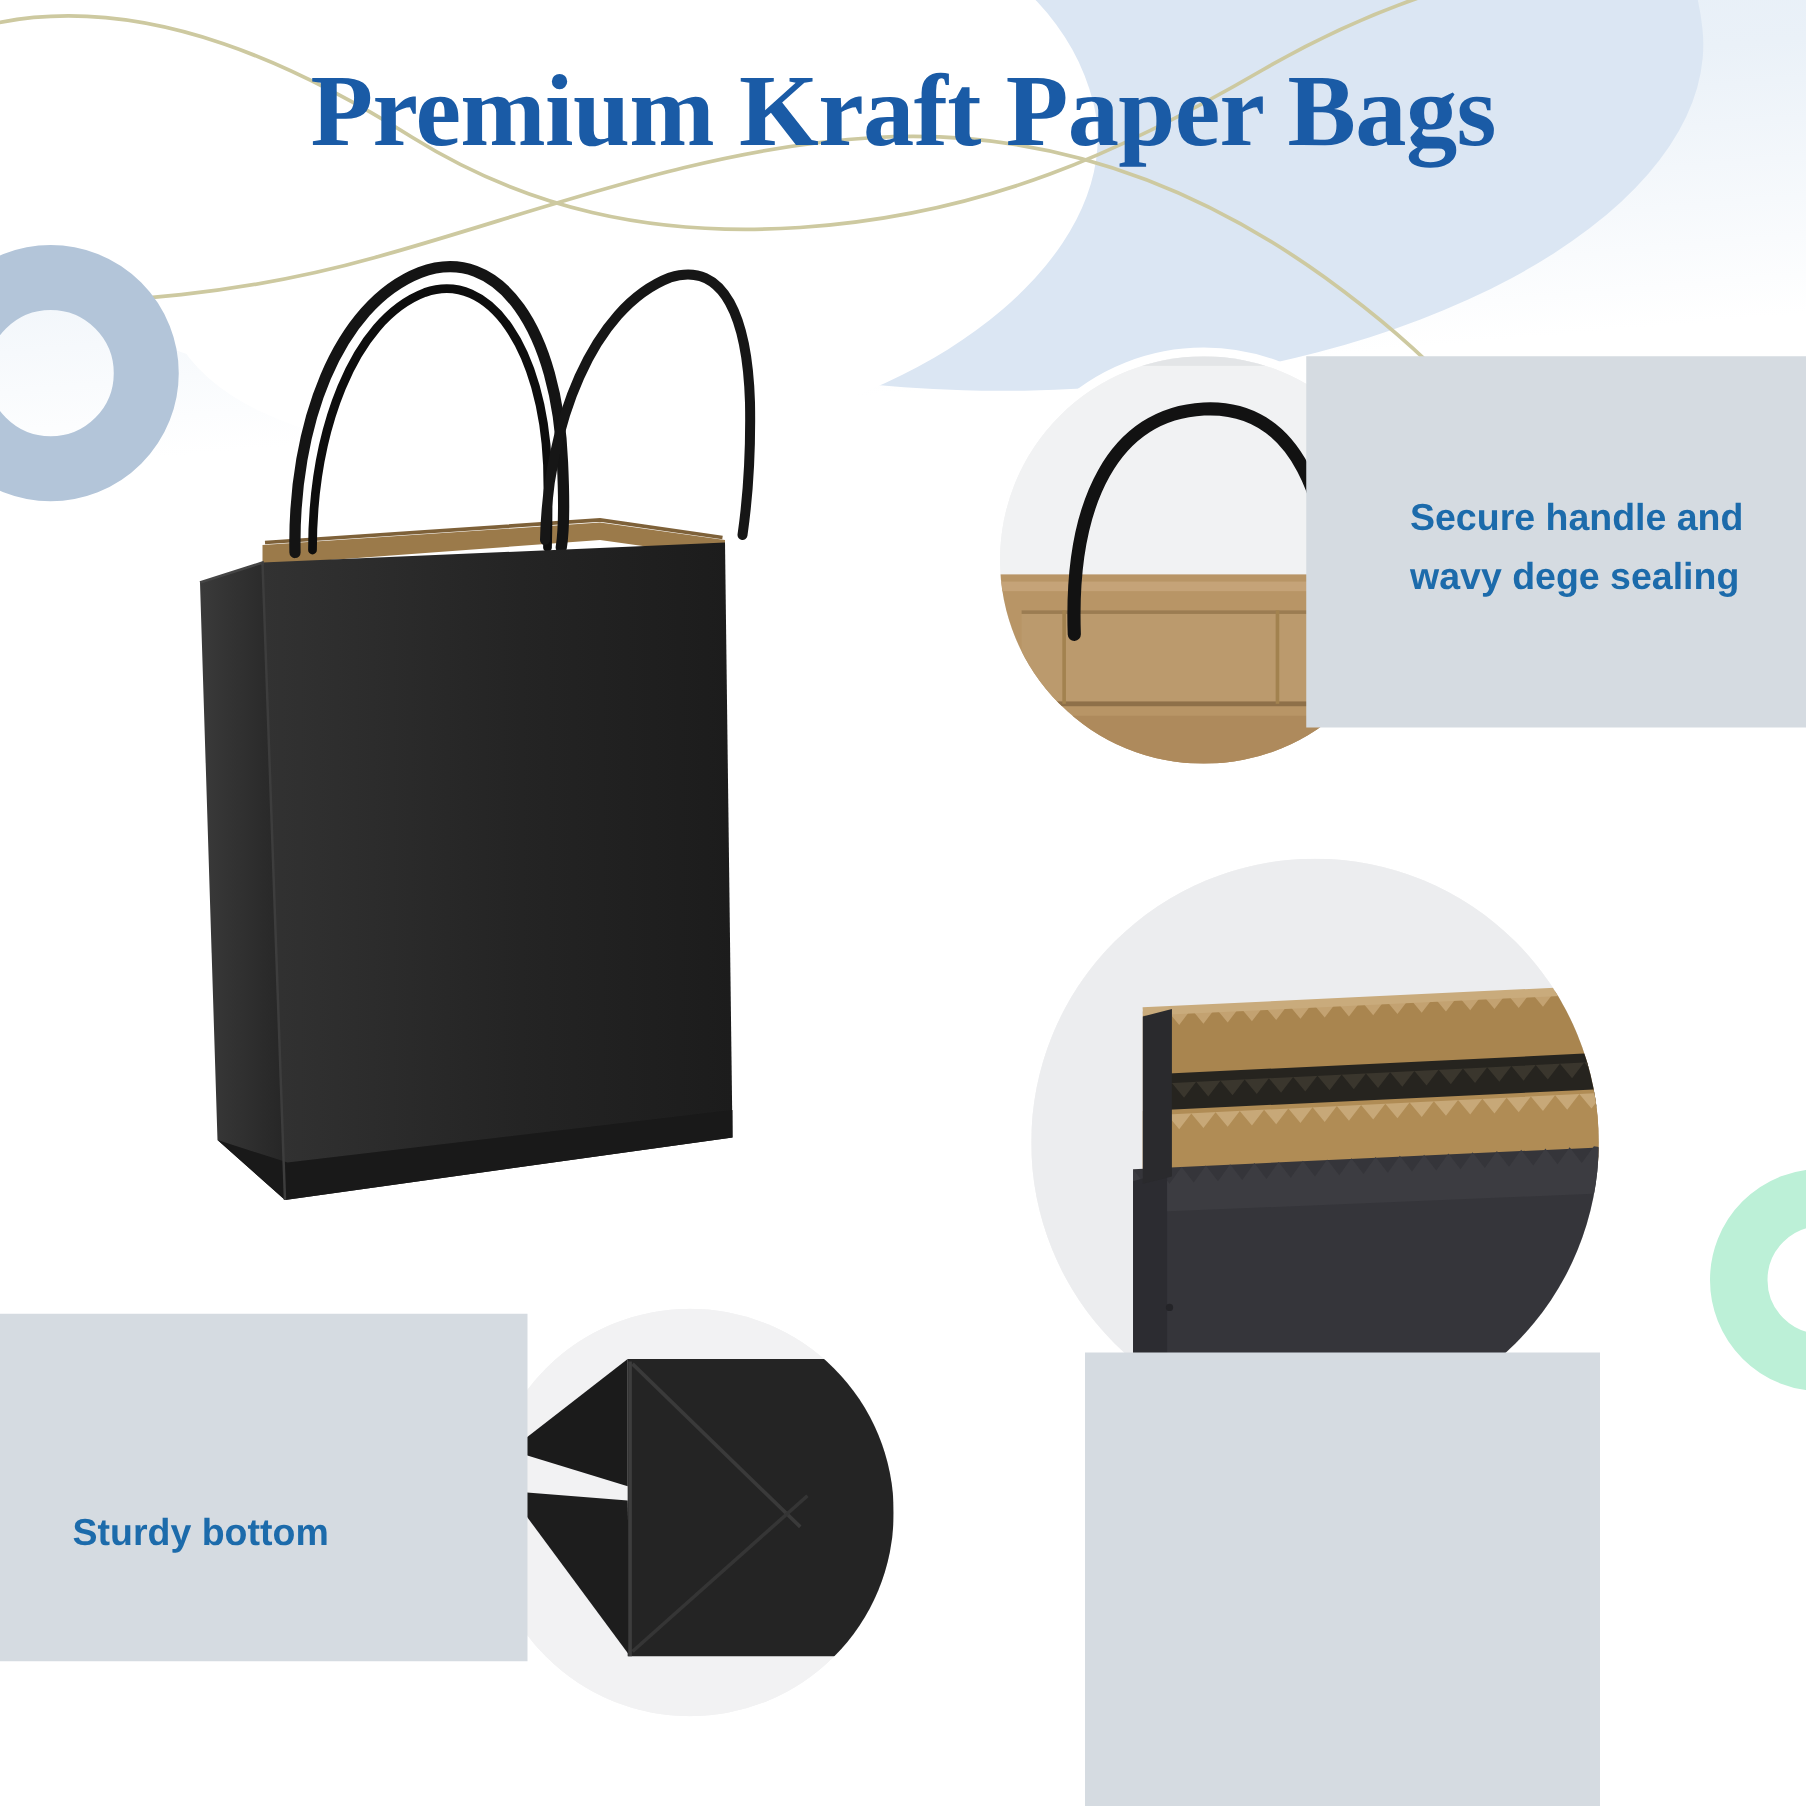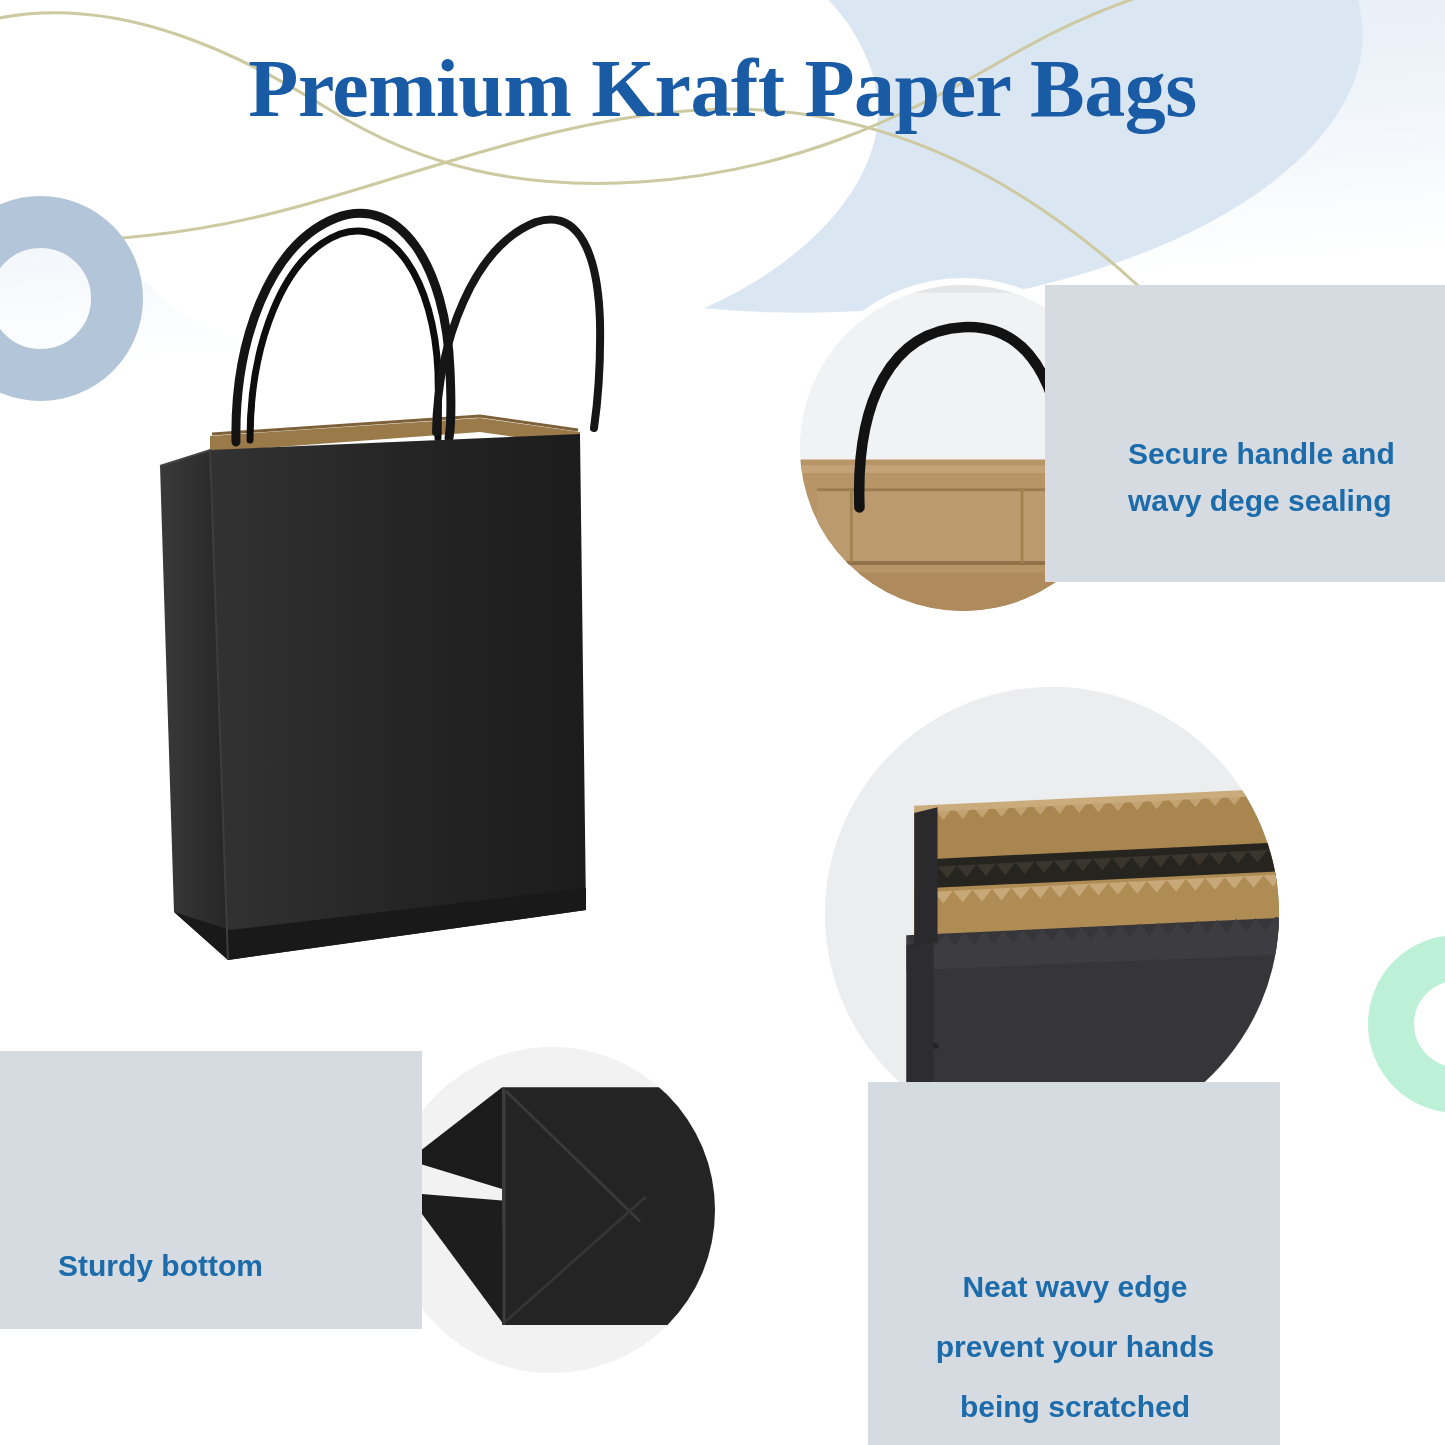--- a/index.html
+++ b/index.html
@@ -93,21 +93,20 @@
   }
   .panel-tr { left: 1045px; top: 285px; width: 400px; height: 297px; }
   .panel-bl { left: 0px;    top: 1051px; width: 422px; height: 278px; }
   .panel-br { left: 868px;  top: 1082px; width: 412px; height: 363px; }
 
   .caption {
     position: absolute;
     color: #1c6bab;
     font-weight: bold;
     font-family: "Liberation Sans", sans-serif;
-    margin-top: 39px;
   }
   .caption-tr {
     left: 1128px; top: 392px; width: 300px;
     font-size: 30px; line-height: 1.55; text-align: left;
   }
   .caption-bl {
     left: 58px; top: 1206px; width: 320px;
     font-size: 30px; line-height: 1.4; text-align: left;
   }
   .caption-br {
@@ -259,19 +258,14 @@
 
   <div class="caption caption-tr">
     <div>Secure handle and</div>
     <div>wavy dege sealing</div>
   </div>
 
   <div class="caption caption-bl">
     <div>Sturdy bottom</div>
   </div>
 
-  <div class="caption caption-br">
-    <div>Neat wavy edge</div>
-    <div>prevent your hands</div>
-    <div>being scratched</div>
-  </div>
 
 </div>
 
 </body></html>

